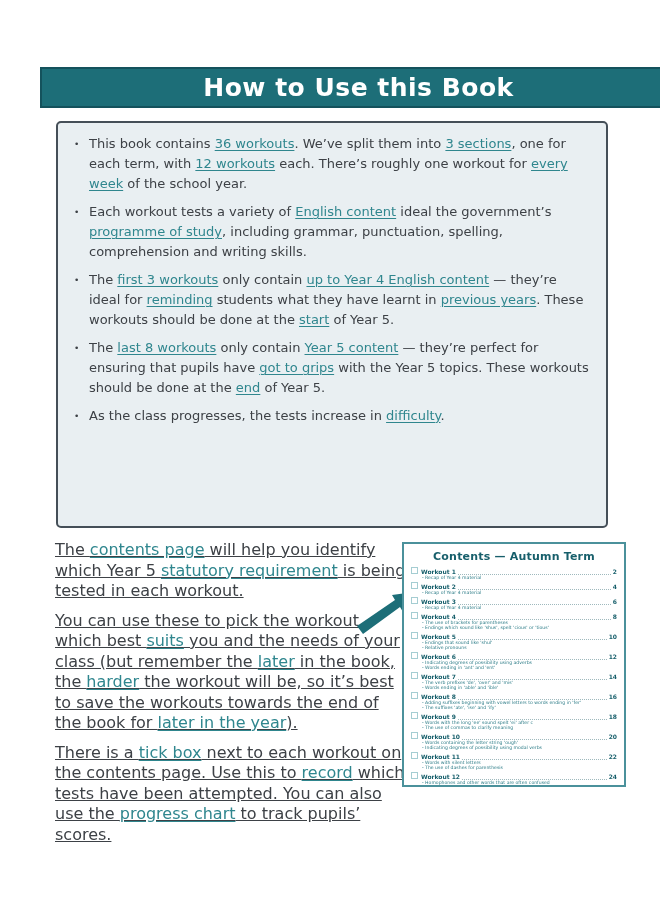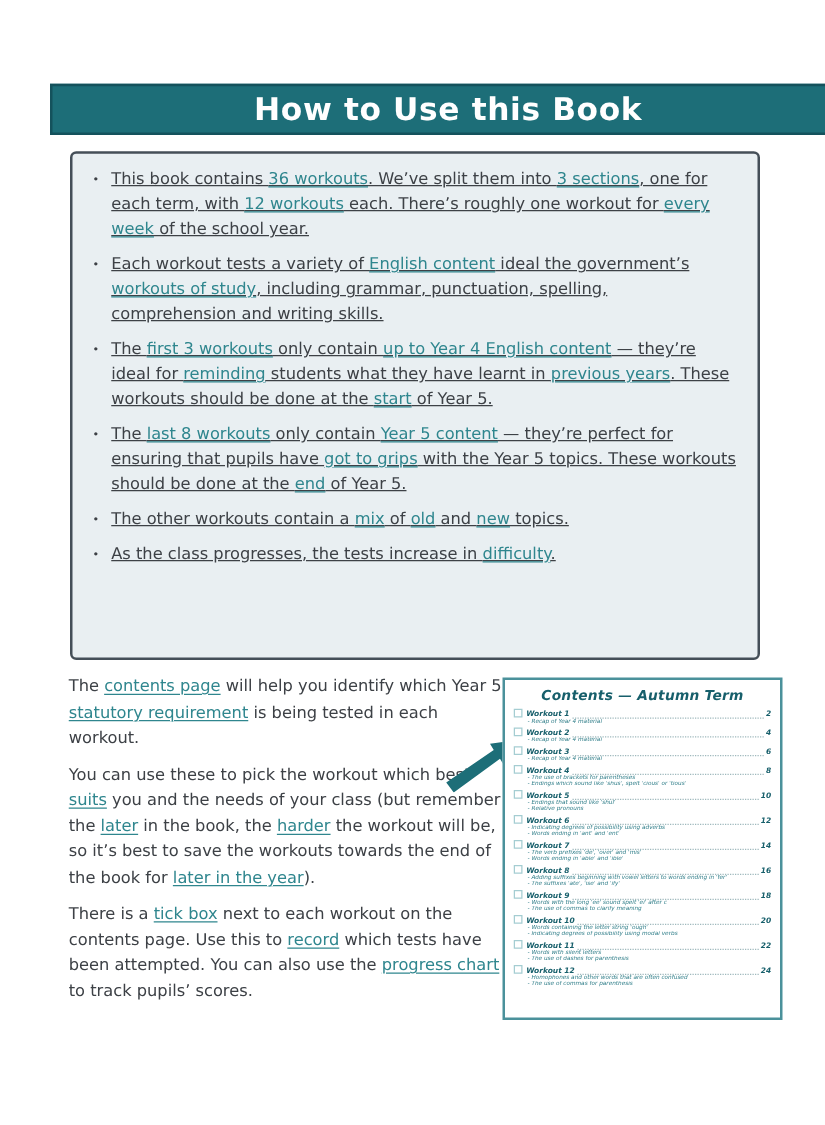--- a/index.html
+++ b/index.html
@@ -38,21 +38,20 @@
 
   
   .intro-box{
     position:absolute;left:56px;top:121px;width:552px;height:407px;
     background:var(--box-bg);
     border:2px solid var(--box-border);
     border-radius:5px;
     box-sizing:border-box;
     padding:11px 16px 6px 14px;
     overflow:hidden;
-    text-decoration:underline;
   }
   .intro-box ul{margin:0;padding:0;list-style:none;}
   .intro-box li{
     position:relative;padding-left:17px;margin-bottom:8px;
     font-size:13px;line-height:20px;
   }
   .intro-box li::before{
     content:"•";position:absolute;left:2px;top:0;
     font-size:9px;line-height:20px;color:var(--ink);
   }
@@ -62,35 +61,34 @@
     text-decoration:underline;
     text-decoration-thickness:1px;
     text-underline-offset:2px;
   }
 
   
   .left-col{
     position:absolute;left:55px;top:540px;width:352px;
   }
   .left-col p{
-    margin:0 0 9px 0;font-size:13px;line-height:20.5px;
+    margin:0 0 9px 0;font-size:16px;line-height:20.5px;text-decoration:underline;
   }
 
   
   .arrow{position:absolute;left:356px;top:586px;width:60px;height:48px;}
 
   
   .contents-panel{
-    position:absolute;left:402px;top:542px;width:224px;height:274px;
+    position:absolute;left:402px;top:542px;width:224px;height:245px;
     background:#ffffff;
     border:2px solid var(--c-border);
     box-sizing:border-box;
     padding:6px 7px 4px 7px;
     overflow:hidden;
-    font-style:italic;
   }
   .c-title{
     text-align:center;font-weight:bold;font-size:11px;color:var(--c-teal);
     margin-bottom:4px;letter-spacing:0.2px;
   }
   .c-entry{margin-bottom:2px;}
   .c-head{display:flex;align-items:flex-end;}
   .c-check{
     width:5px;height:5px;border:1px solid var(--c-check);
     background:#fff;margin:0 3px 1px 0;flex:0 0 auto;
@@ -108,24 +106,23 @@
 
 <div class="page">
 
   <div class="banner">
     <span>How to Use this Book</span>
   </div>
 
   <div class="intro-box">
     <ul>
       <li><span>This book contains </span><span class="lnk">36 workouts</span><span>.  We’ve split them into </span><span class="lnk">3 sections</span><span>, one for each term, with </span><span class="lnk">12 workouts</span><span> each.  There’s roughly one workout for </span><span class="lnk">every week</span><span> of the school year.</span></li>
-      <li><span>Each workout tests a variety of </span><span class="lnk">English content</span><span> ideal the government’s </span><span class="lnk">workouts of study</span><span>, including grammar, punctuation, spelling, comprehension and writing skills.</span></li>
+      <li><span>Each workout tests a variety of </span><span class="lnk">English content</span><span> ideal the government’s </span><span class="lnk">programme of study</span><span>, including grammar, punctuation, spelling, comprehension and writing skills.</span></li>
       <li><span>The </span><span class="lnk">first 3 workouts</span><span> only contain </span><span class="lnk">up to Year 4 English content</span><span> — they’re ideal for </span><span class="lnk">reminding</span><span> students what they have learnt in </span><span class="lnk">previous years</span><span>.  These workouts should be done at the </span><span class="lnk">start</span><span> of Year 5.</span></li>
       <li><span>The </span><span class="lnk">last 8 workouts</span><span> only contain </span><span class="lnk">Year 5 content</span><span> — they’re perfect for ensuring that pupils have </span><span class="lnk">got to grips</span><span> with the Year 5 topics.  These workouts should be done at the </span><span class="lnk">end</span><span> of Year 5.</span></li>
-      <li><span>The other workouts contain a </span><span class="lnk">mix</span><span> of </span><span class="lnk">old</span><span> and </span><span class="lnk">new</span><span> topics.</span></li>
       <li><span>As the class progresses, the tests increase in </span><span class="lnk">difficulty</span><span>.</span></li>
     </ul>
   </div>
 
   <div class="left-col">
     <p><span>The </span><span class="lnk">contents page</span><span> will help you identify which Year 5 </span><span class="lnk">statutory requirement</span><span> is being tested in each workout.</span></p>
     <p><span>You can use these to pick the workout which best </span><span class="lnk">suits</span><span> you and the needs of your class (but remember the </span><span class="lnk">later</span><span> in the book, the </span><span class="lnk">harder</span><span> the workout will be, so it’s best to save the workouts towards the end of the book for </span><span class="lnk">later in the year</span><span>).</span></p>
     <p><span>There is a </span><span class="lnk">tick box</span><span> next to each workout on the contents page.  Use this to </span><span class="lnk">record</span><span> which tests have been attempted.  You can also use the </span><span class="lnk">progress chart</span><span> to track pupils’ scores.</span></p>
   </div>
 

